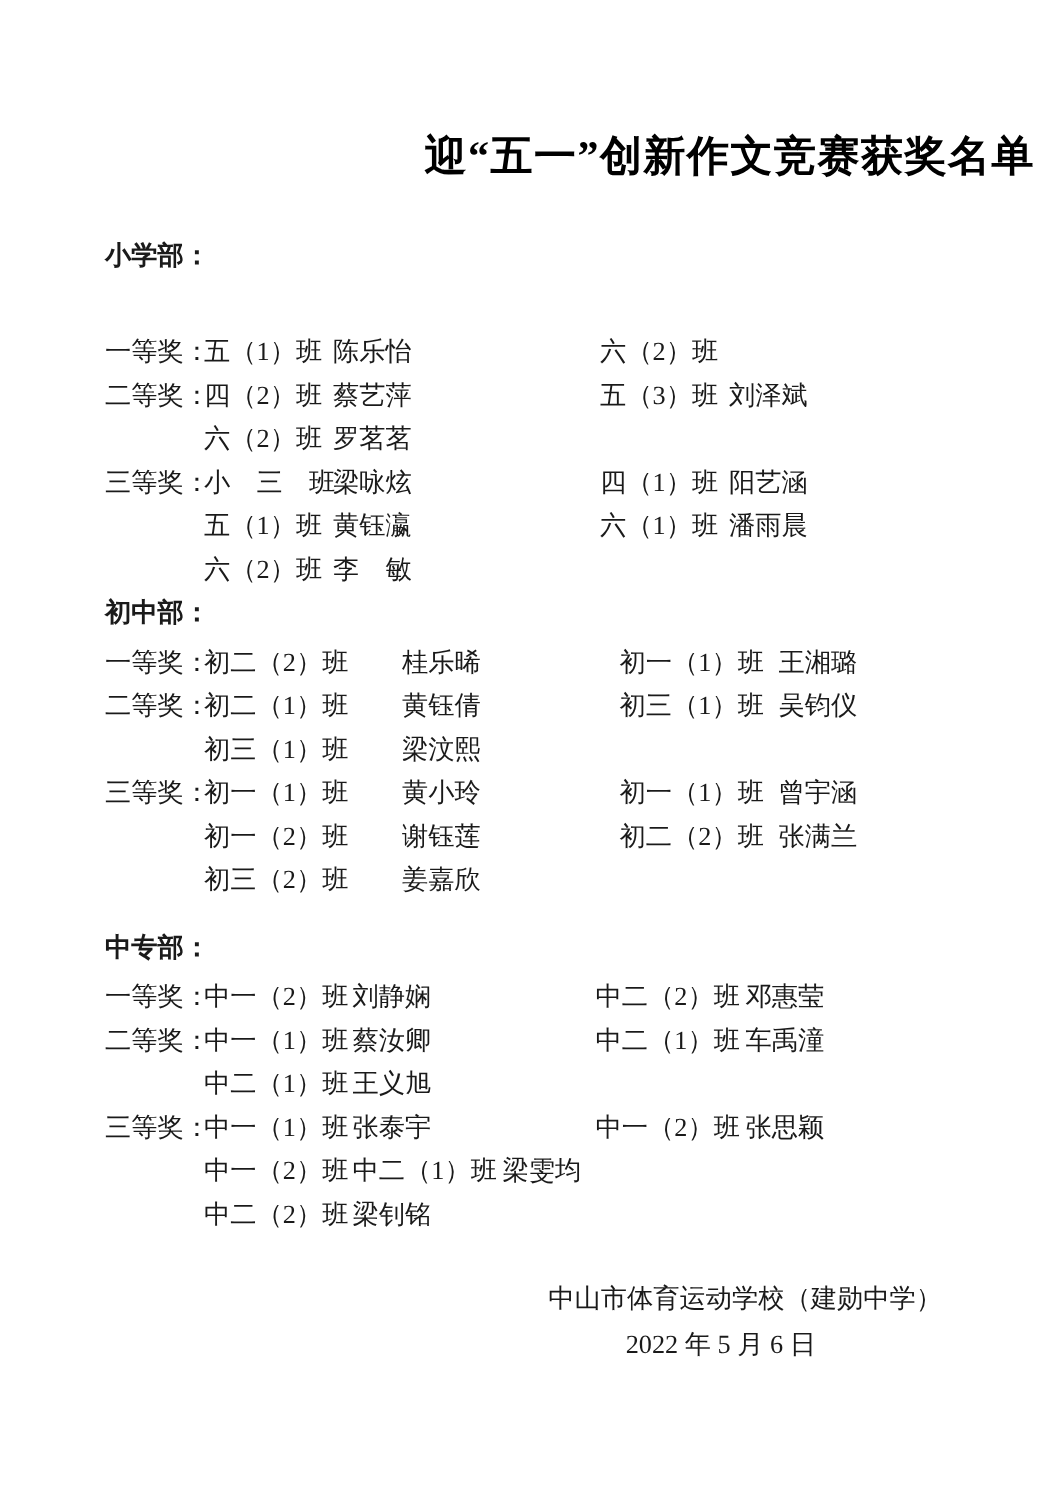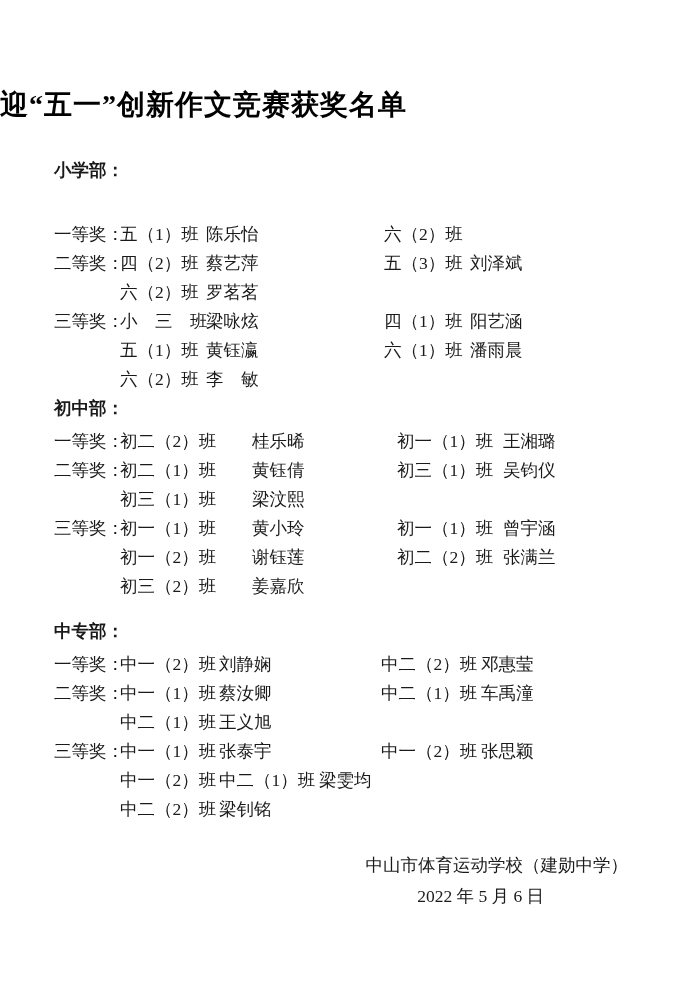--- a/index.html
+++ b/index.html
@@ -12,28 +12,28 @@
     width: 700px;
     height: 990px;
     margin: 0 auto;
     background: #ffffff;
     overflow: hidden;
     font-family: "Liberation Serif", "DejaVu Serif", serif;
     color: #1a1a1a;
     font-size: 17.5px;
   }
   .inner {
-    padding: 0 54px;
+    padding: 0 70px;
   }
   .title {
     margin: 84px 10px 0 0;
     font-size: 28px;
     font-weight: bold;
     line-height: 42px;
-    text-align: left;
+    text-align: right;
     letter-spacing: 1px;
     color: #000000;
   }
   .section { margin: 0; }
   .sec-elem   { margin-top: 30px; }
   .sec-junior { margin-top: 31px; }
   .sec-zhuan  { margin-top: 16px; }
   .heading {
     font-weight: bold;
     line-height: 29px;

